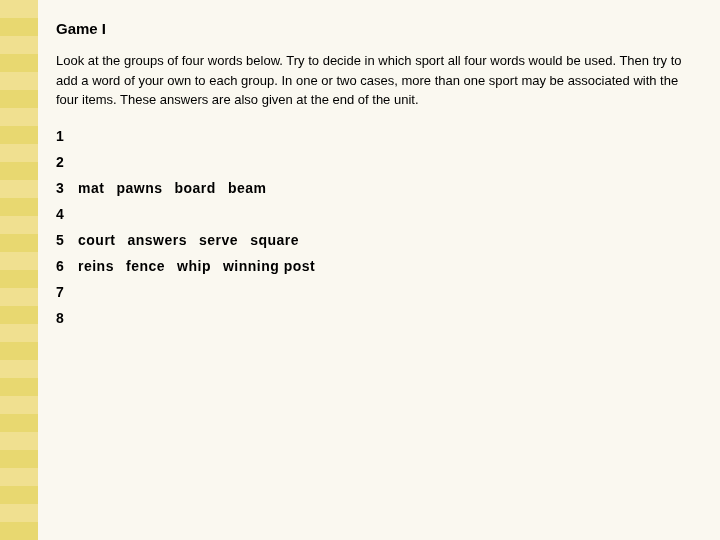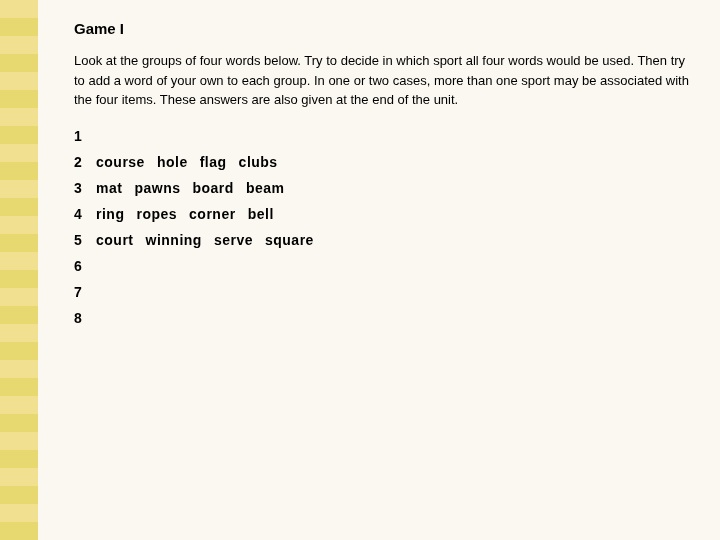--- a/index.html
+++ b/index.html
@@ -25,21 +25,21 @@
         #e8d870 0px,
         #e8d870 18px,
         #f0e090 18px,
         #f0e090 36px
       );
       flex-shrink: 0;
     }
 
     .content {
       flex: 1;
-      padding: 20px 24px 20px 36px;
+      padding: 20px 24px 20px 18px;
       background-color: #faf8f0;
     }
 
     .game-title {
       font-size: 15px;
       font-weight: bold;
       margin-bottom: 14px;
       color: #000;
     }
 
@@ -85,36 +85,35 @@
 <div class="content">
   <div class="game-title">Game I</div>
   <div class="instructions">Look at the groups of four words below. Try to decide in which sport all four words would be used. Then try to add a word of your own to each group. In one or two cases, more than one sport may be associated with the four items. These answers are also given at the end of the unit.</div>
 
   <div class="word-groups">
   <div class="word-group">
         <span class="group-number">1</span>
       </div>
       <div class="word-group">
         <span class="group-number">2</span>
-        <span class="group-words"><span>course</span><span>hole</span><span>flag</span><span>clubs</span></span>
       </div>
       <div class="word-group">
         <span class="group-number">3</span>
         <span class="group-words"><span>mat</span><span>pawns</span><span>board</span><span>beam</span></span>
       </div>
       <div class="word-group">
         <span class="group-number">4</span>
-        <span class="group-words"><span>ring</span><span>ropes</span><span>corner</span><span>bell</span></span>
       </div>
       <div class="word-group">
         <span class="group-number">5</span>
-        <span class="group-words"><span>court</span><span>winning</span><span>serve</span><span>square</span></span>
+        <span class="group-words"><span>court</span><span>answers</span><span>serve</span><span>square</span></span>
       </div>
       <div class="word-group">
         <span class="group-number">6</span>
+        <span class="group-words"><span>reins</span><span>fence</span><span>whip</span><span>winning post</span></span>
       </div>
       <div class="word-group">
         <span class="group-number">7</span>
       </div>
       <div class="word-group">
         <span class="group-number">8</span>
       </div>
     </div>
 </div>
 

